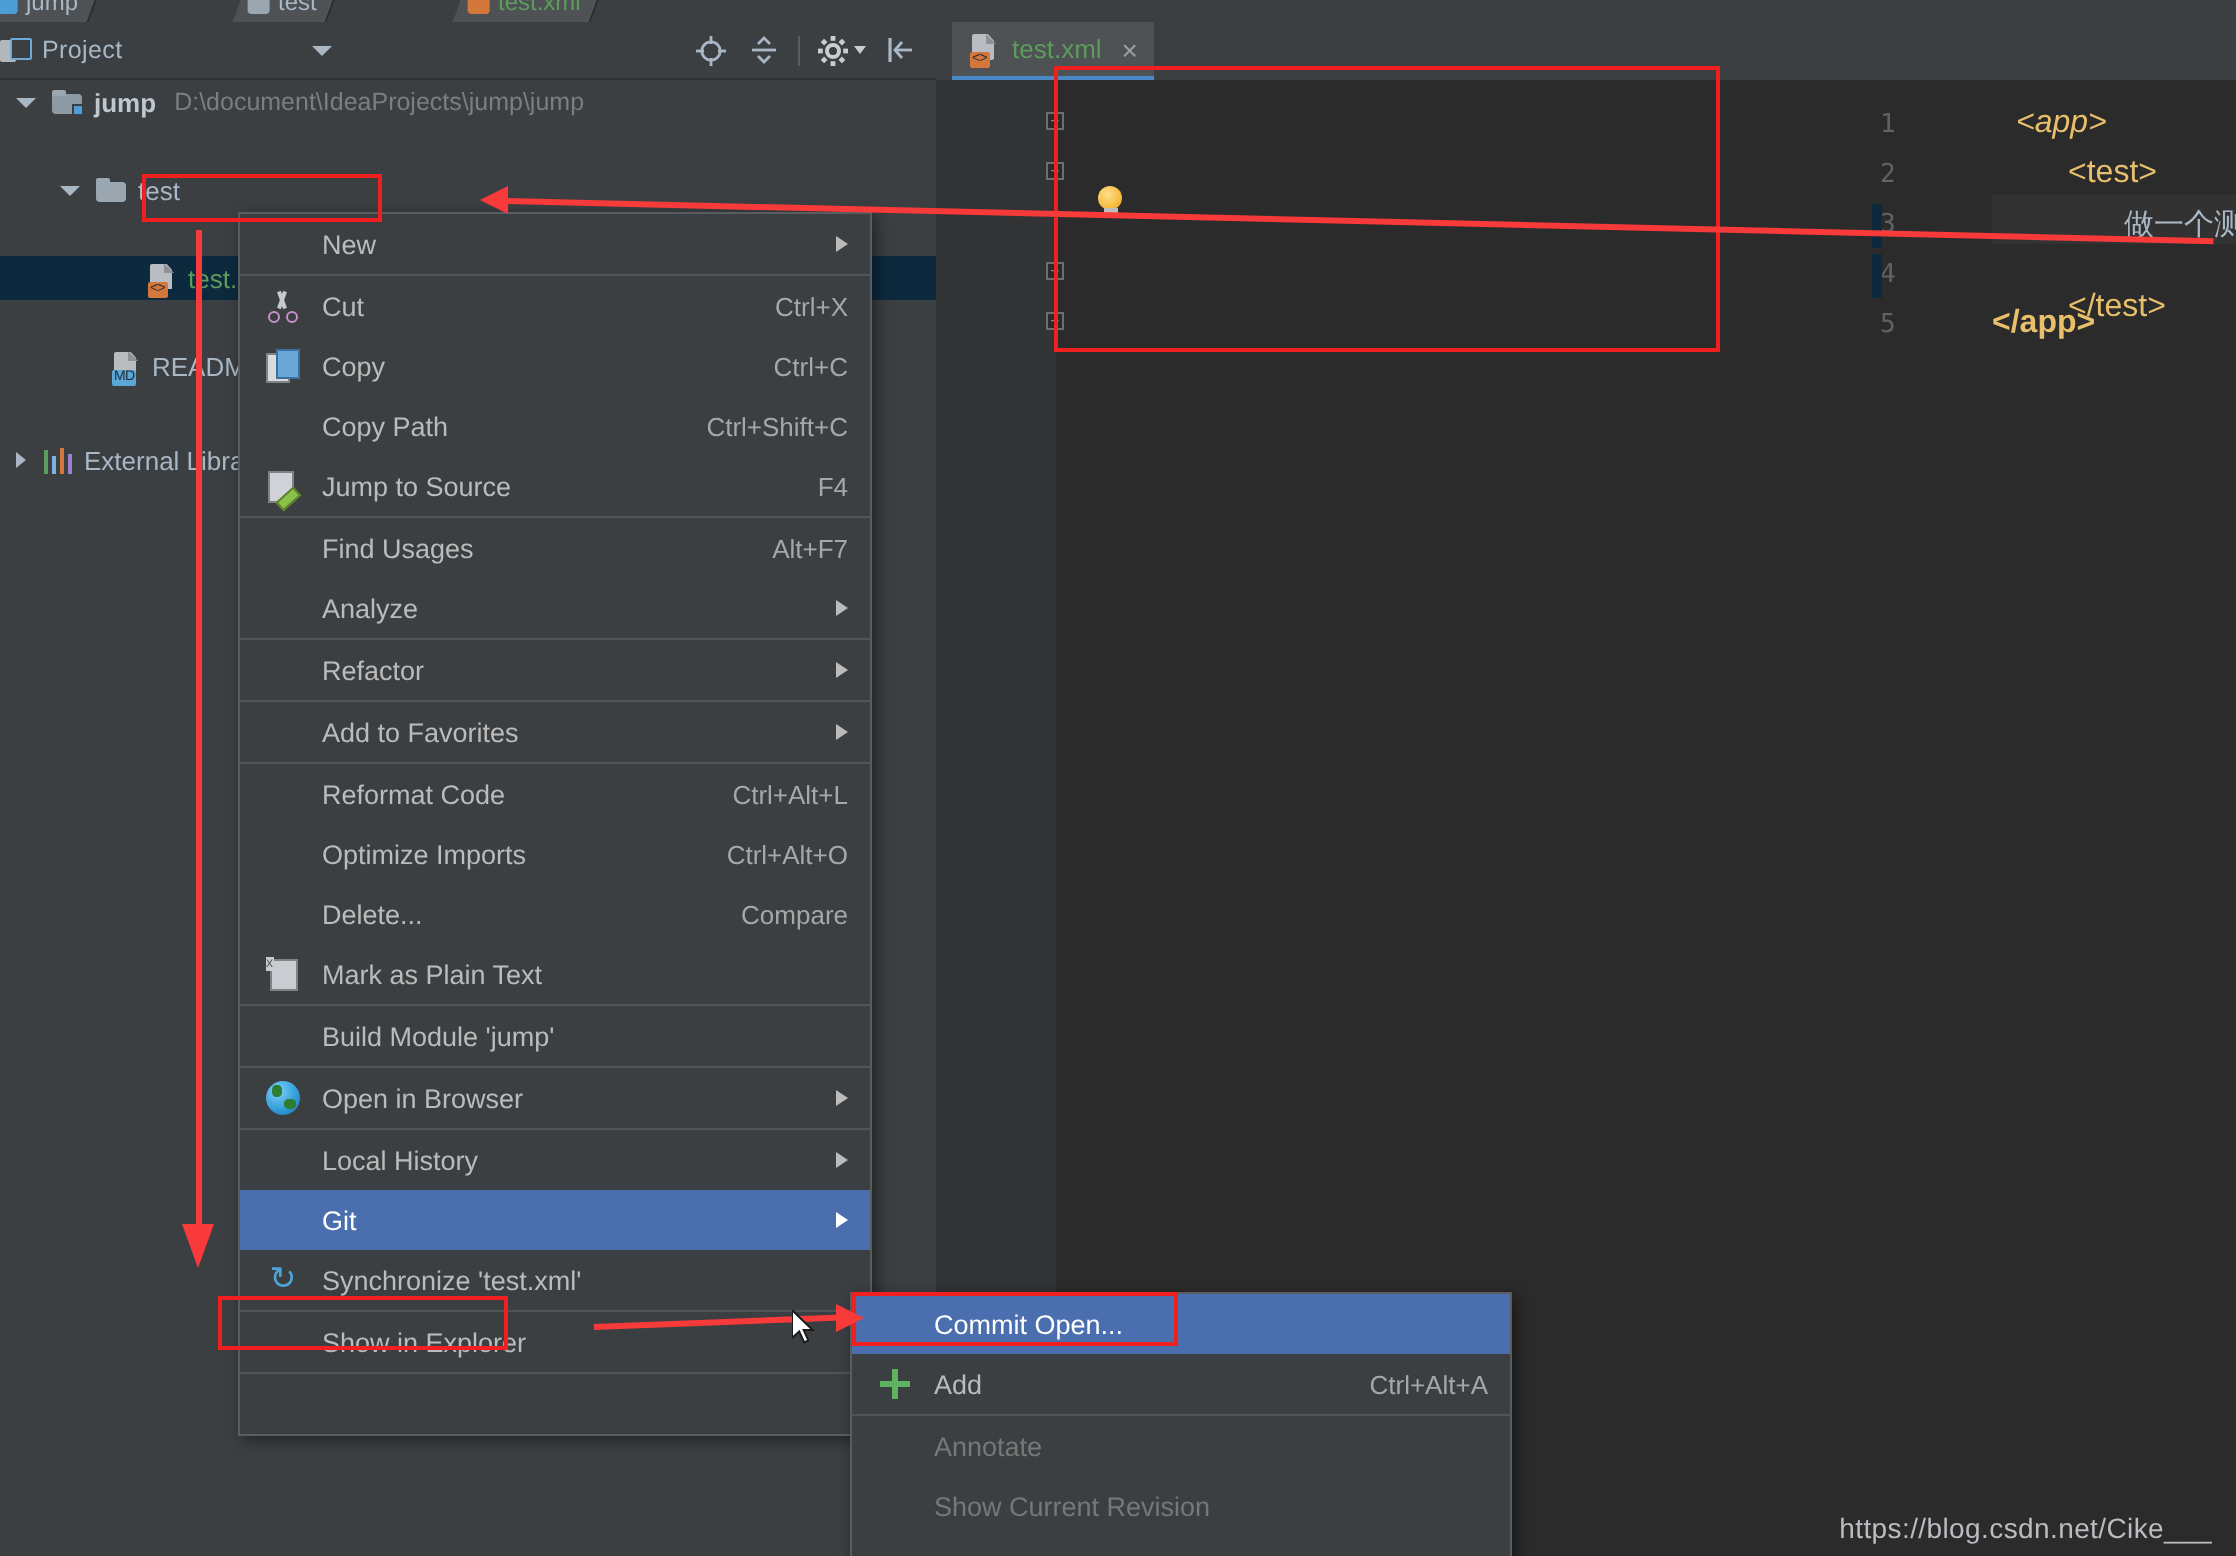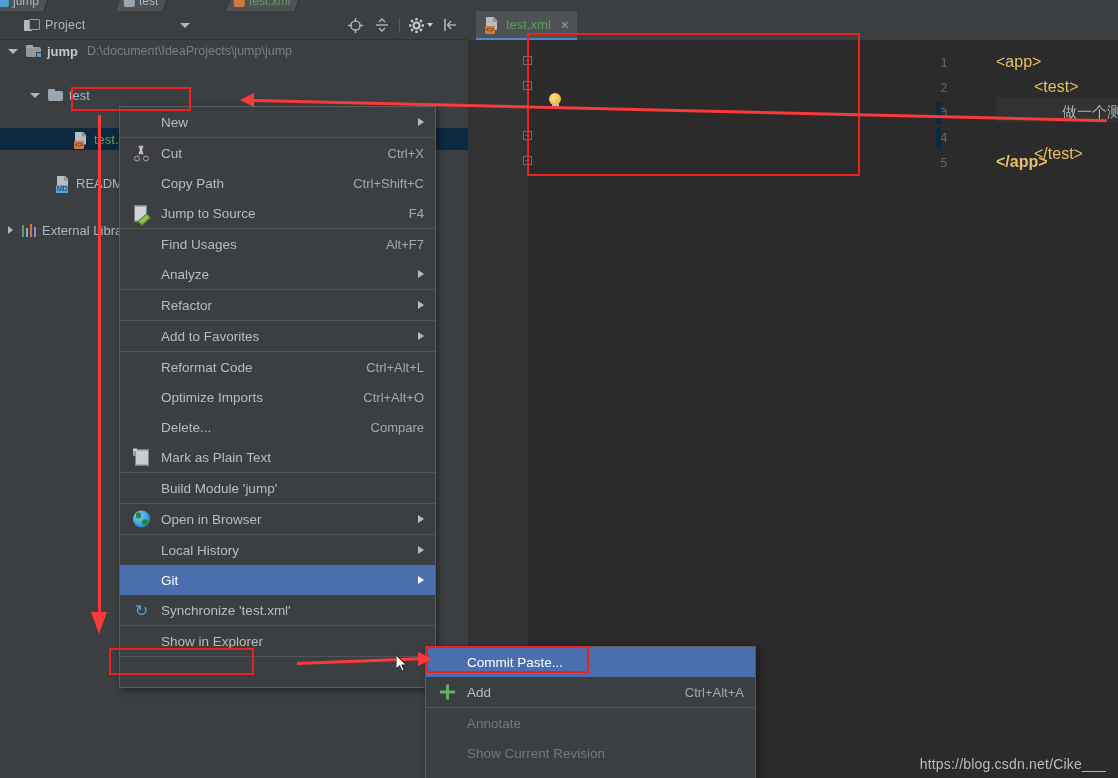--- a/index.html
+++ b/index.html
@@ -31,21 +31,21 @@
   
   .tool-window {
     position: absolute; left: 0; top: 11px; width: 468px; height: 767px;
     background: #3c3f41;
   }
   .tw-header {
     position: absolute; left: 0; top: 0; width: 468px; height: 29px;
     background: #3c3f41; border-bottom: 1px solid #2f3133;
     display: flex; align-items: center;
   }
-  .tw-title-wrap { display: flex; align-items: center; gap: 7px; padding-left: 24px; flex: 0 0 auto; }
+  .tw-title-wrap { display: flex; align-items: center; gap: 7px; padding-left: 0; flex: 0 0 auto; }
   .tw-title { font-size: 12.5px; color: #a9b7c6; letter-spacing: .2px; }
   .tw-combo-arrow {
     margin-left: 88px;
     width: 0; height: 0;
     border-left: 5px solid transparent; border-right: 5px solid transparent;
     border-top: 5px solid #a9b7c6;
   }
   .tw-actions {
     margin-left: auto; display: flex; align-items: center; gap: 7px; padding-right: 8px;
   }
@@ -418,21 +418,21 @@
     <div class="fold-mark" style="top:145px;">−</div>
 
     <div class="bulb" style="top:82px;">
       <span class="glass"></span>
         <span class="base"></span>
     </div>
 
     <div style="position:absolute;left:528px;top:86px;right:0;height:25px;background:#323232;"></div>
 
     <div style="position:absolute;left:528px;top:40px;">
-      <div class="cline tok-tag" style="top:2px;left:0;">&lt;app&gt;</div>
+      <div class="cline tok-tag" style="top:2px;left:12px;font-style:italic;">&lt;app&gt;</div>
       <div class="cline tok-tag" style="top:27px;left:38px;">&lt;test&gt;</div>
       <div class="cline tok-txt" style="top:52px;left:66px;font-size:15px;">做一个测试的好青年！！！！</div>
       <div class="cline tok-tag" style="top:94px;left:38px;">&lt;/test&gt;</div>
       <div class="cline tok-tag" style="top:102px;left:0;font-weight:bold;">&lt;/app&gt;</div>
     </div>
   </div>
 
   <div class="ctx ctx-main">
     <div class="mi">
       <span>New</span>
@@ -442,20 +442,25 @@
 
     <div class="mi">
       <span class="mi-icon ic-scissors">
           <i class="l"></i>
           <i class="r"></i>
         </span>
       <span>Cut</span>
       <span class="acc">Ctrl+X</span>
     </div>
     <div class="mi">
+      <span class="mi-icon ic-copy"></span>
+      <span>Copy</span>
+      <span class="acc">Ctrl+C</span>
+    </div>
+    <div class="mi">
       <span>Copy Path</span>
       <span class="acc">Ctrl+Shift+C</span>
     </div>
     <div class="mi">
       <span class="mi-icon ic-jump"></span>
       <span>Jump to Source</span>
       <span class="acc">F4</span>
     </div>
     <div class="mi-sep"></div>
 
@@ -534,21 +539,21 @@
 
     <div class="mi">
       
       
     </div>
 
   </div>
 
   <div class="ctx ctx-sub">
     <div class="mi sel">
-      <span>Commit Paste...</span>
+      <span>Commit Open...</span>
     </div>
     <div class="mi">
       <span class="mi-icon ic-plus"></span>
       <span>Add</span>
       <span class="acc">Ctrl+Alt+A</span>
     </div>
     <div class="mi-sep"></div>
     <div class="mi disabled">
       <span>Annotate</span>
     </div>

